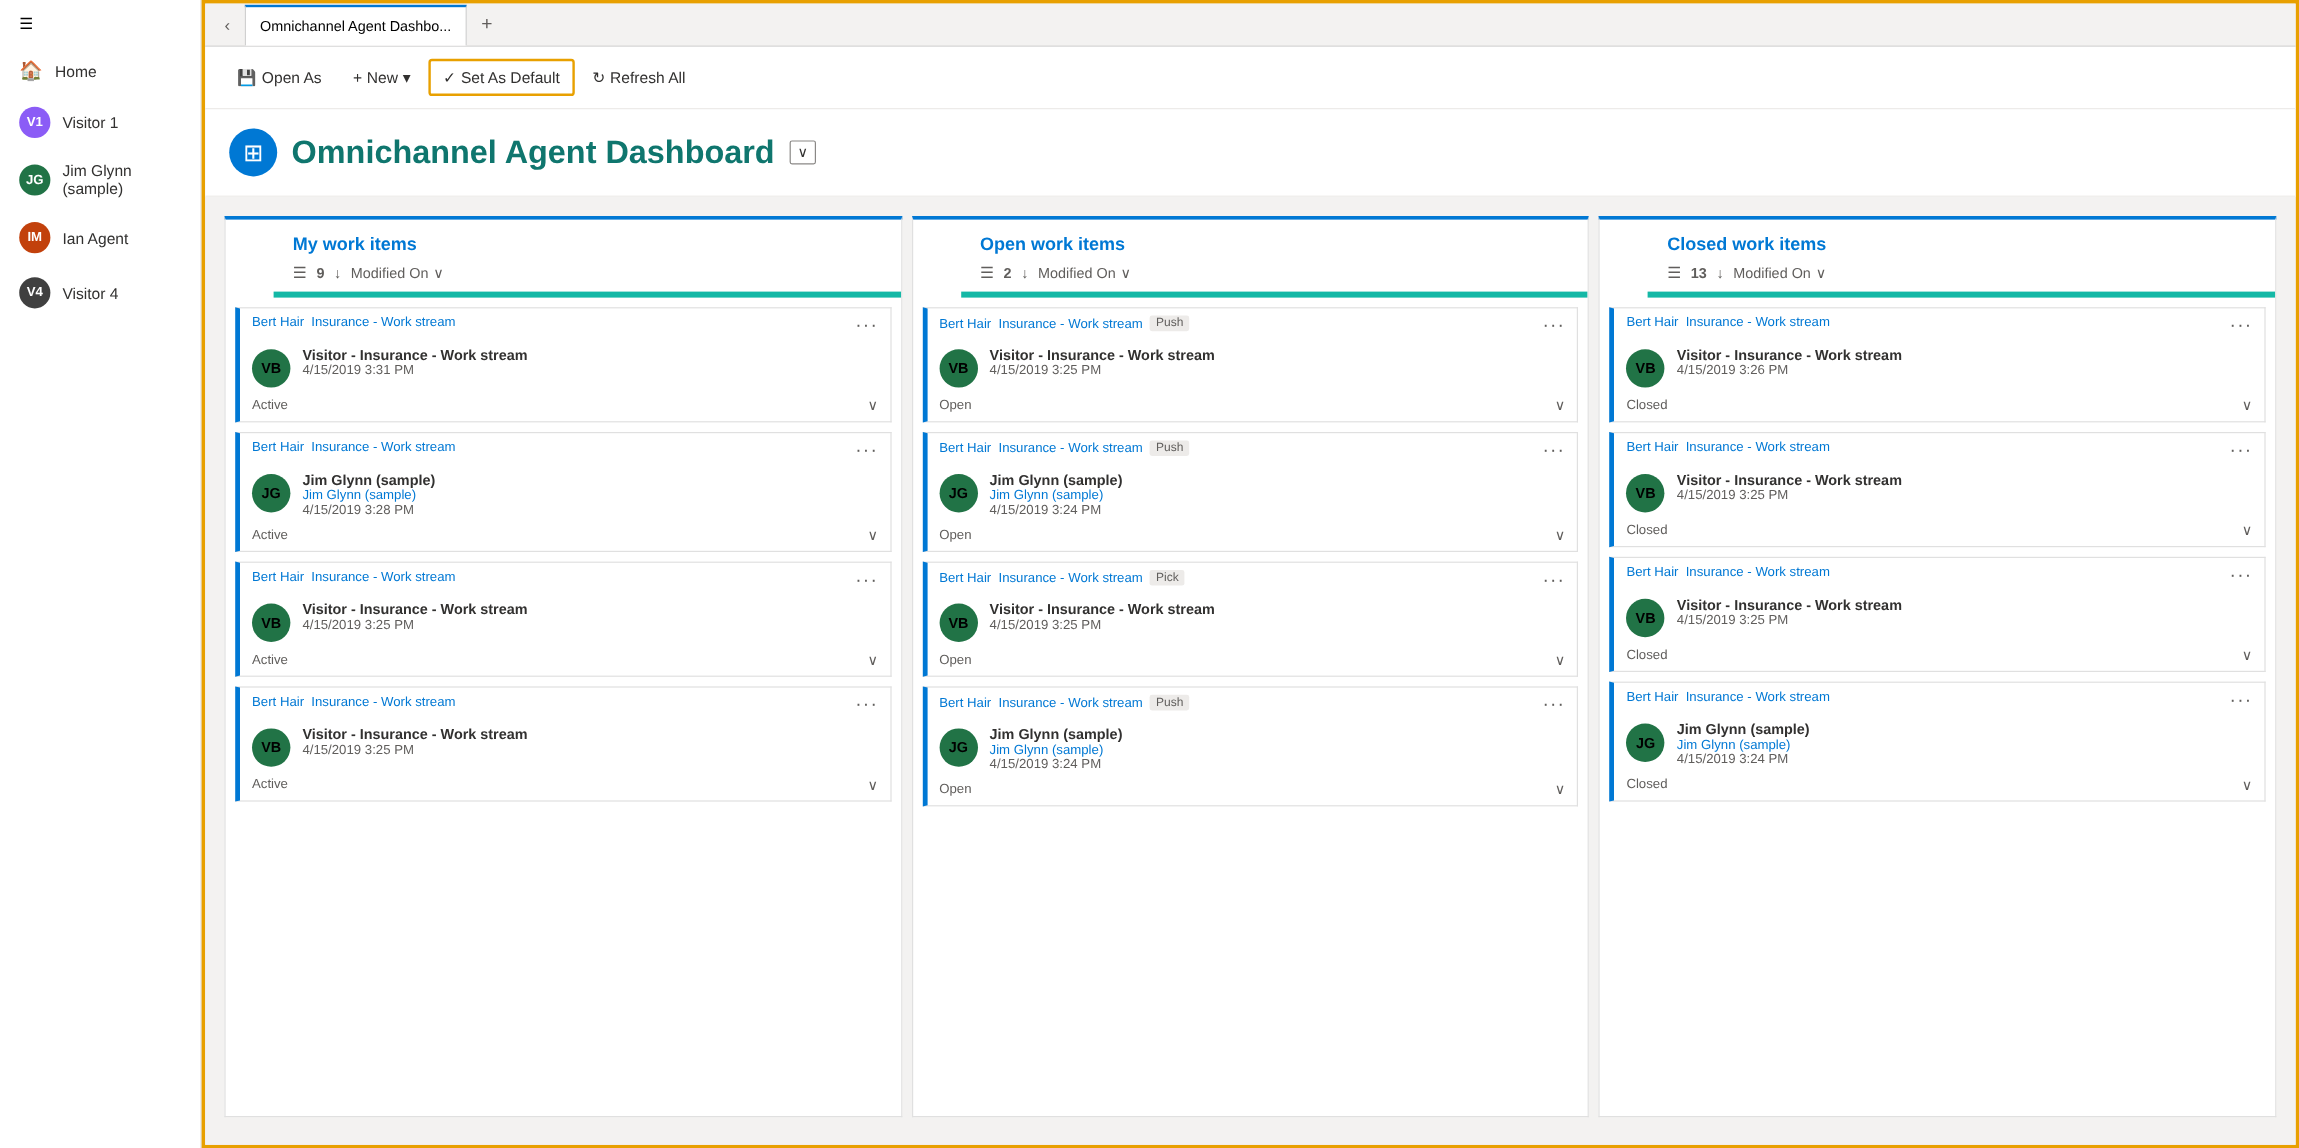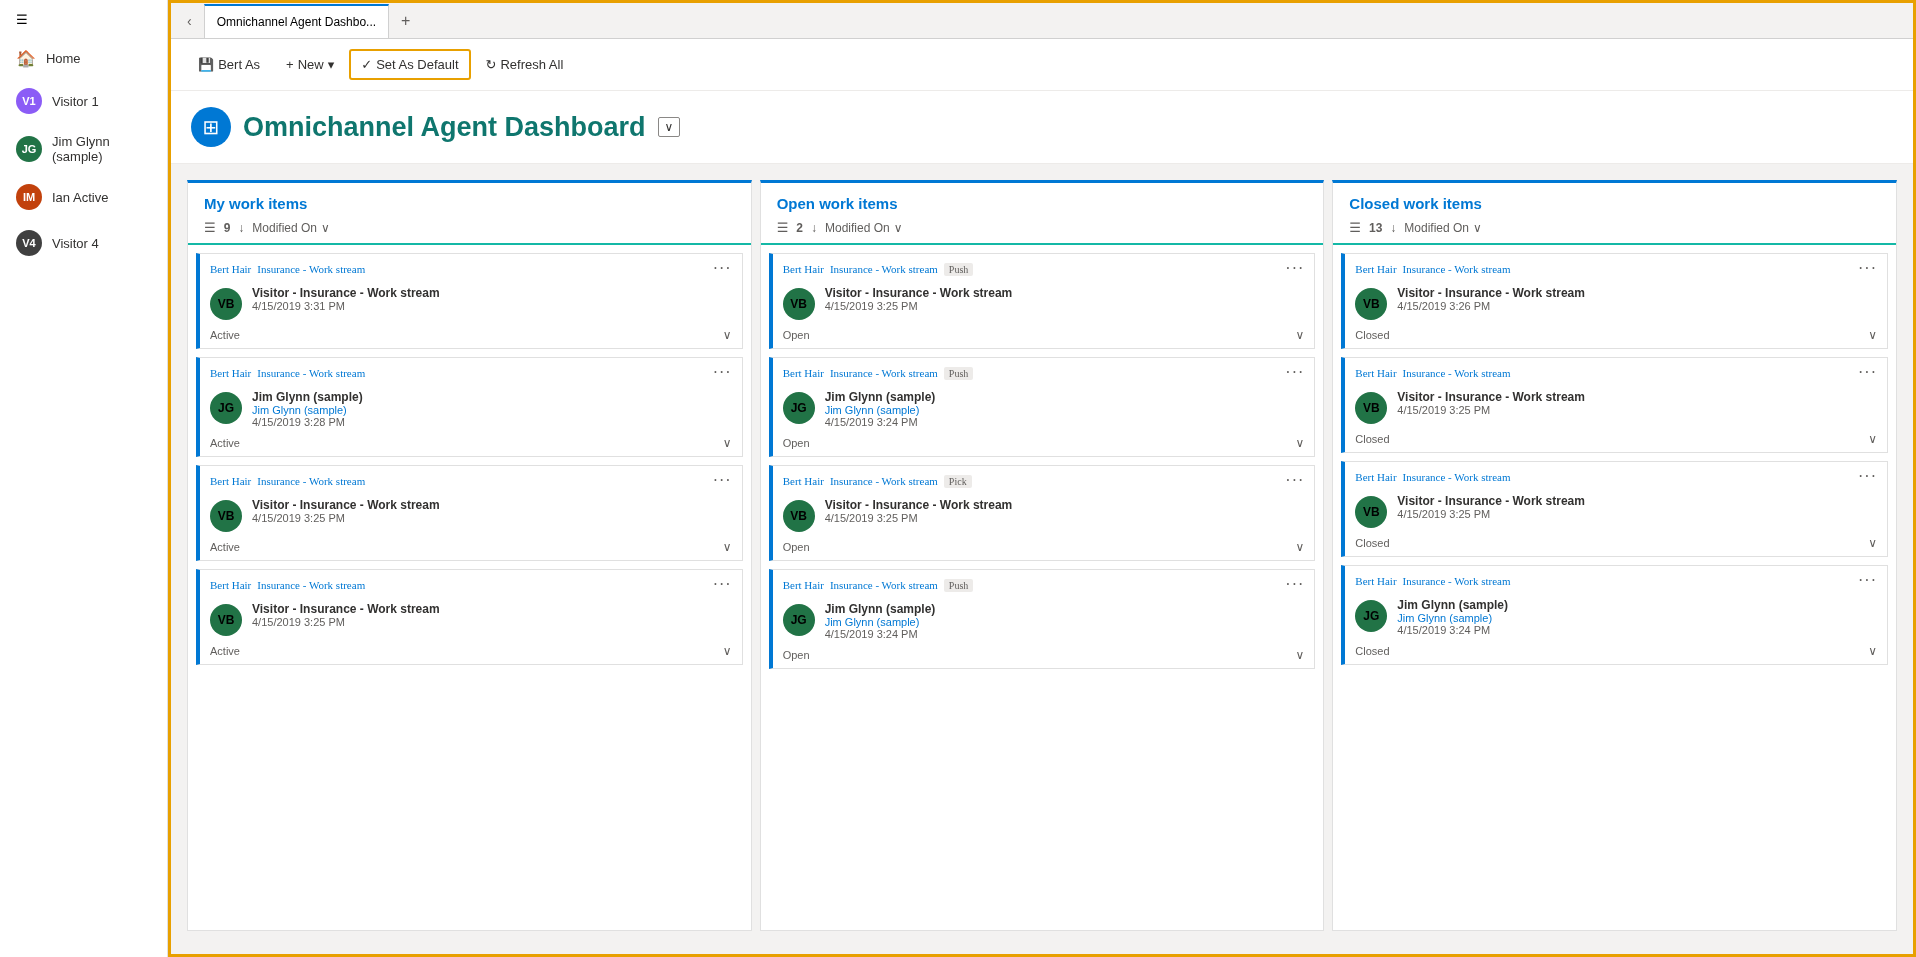--- a/index.html
+++ b/index.html
@@ -33,29 +33,29 @@
 
     
     .dashboard-header { display: flex; align-items: center; gap: 12px; padding: 16px 20px; background: #fff; border-bottom: 1px solid #edebe9; }
     .dashboard-icon { width: 40px; height: 40px; background: #0078d4; border-radius: 50%; display: flex; align-items: center; justify-content: center; color: #fff; font-size: 18px; flex-shrink: 0; }
     .dashboard-title { font-size: 27px; font-weight: 700; color: #0f766e; }
     .dashboard-dropdown { border: 1px solid #8a8886; border-radius: 2px; padding: 2px 6px; background: #fff; cursor: pointer; color: #323130; font-size: 12px; }
 
     
     .work-items-grid { display: grid; grid-template-columns: 1fr 1fr 1fr; gap: 0; padding: 16px; gap: 8px; height: calc(100% - 80px); }
     .work-column { background: #fff; border: 1px solid #e0e0e0; border-top: 3px solid #0078d4; display: flex; flex-direction: column; overflow: hidden; }
-    .work-column-header { padding: 12px 16px 8px; border-bottom: 2px solid #14b8a6; }
+    .work-column-header { padding: 12px 16px 8px; border-bottom: 5px solid #14b8a6; margin-left: 40px; }
     .work-column-title { font-size: 15px; font-weight: 600; color: #0078d4; margin-bottom: 8px; }
     .work-column-meta { display: flex; align-items: center; gap: 8px; color: #605e5c; font-size: 12px; }
     .sort-btn { display: flex; align-items: center; gap: 4px; cursor: pointer; }
     .work-column-body { flex: 1; overflow-y: auto; padding: 8px; display: flex; flex-direction: column; gap: 8px; }
 
     
     .work-card { border: 1px solid #e0e0e0; border-left: 4px solid #0078d4; background: #fff; padding: 0; }
-    .work-card-header { display: flex; align-items: center; justify-content: space-between; padding: 6px 10px 4px; font-family: Liberation Serif, serif; }
+    .work-card-header { display: flex; align-items: flex-start; justify-content: space-between; padding: 6px 10px 4px; }
     .work-card-agents { display: flex; align-items: center; gap: 6px; }
     .agent-name { color: #0078d4; font-size: 11px; font-weight: 500; cursor: pointer; }
     .work-stream { color: #0078d4; font-size: 11px; cursor: pointer; }
     .push-badge { background: #edebe9; color: #605e5c; font-size: 10px; padding: 1px 5px; border-radius: 2px; }
     .more-btn { color: #605e5c; cursor: pointer; font-size: 16px; letter-spacing: 1px; }
     .work-card-body { display: flex; align-items: flex-start; gap: 10px; padding: 4px 10px 4px; }
     .work-card-avatar { width: 32px; height: 32px; border-radius: 50%; display: flex; align-items: center; justify-content: center; color: #000000; font-size: 12px; font-weight: 600; flex-shrink: 0; margin-top: 2px; }
     .work-card-info { flex: 1; }
     .work-card-name { font-size: 12px; font-weight: 600; color: #323130; }
     .work-card-subname { font-size: 11px; color: #0078d4; cursor: pointer; }
@@ -82,21 +82,21 @@
         <div class="sidebar-item">
     <div class="sidebar-avatar" style="background:#8b5cf6">V1</div>
     <span>Visitor 1</span>
   </div>
         <div class="sidebar-item">
     <div class="sidebar-avatar" style="background:#217346">JG</div>
     <span>Jim Glynn (sample)</span>
   </div>
         <div class="sidebar-item">
     <div class="sidebar-avatar" style="background:#c2410c">IM</div>
-    <span>Ian Active</span>
+    <span>Ian Agent</span>
   </div>
         <div class="sidebar-item">
     <div class="sidebar-avatar" style="background:#404040">V4</div>
     <span>Visitor 4</span>
   </div>
       </div>
   </div>
 
   <div class="main">
 
@@ -104,21 +104,21 @@
       <button class="back-btn">‹</button>
       <div class="tab active">
         <span>Omnichannel Agent Dashbo...</span>
       </div>
       <button class="tab-add">+</button>
     </div>
 
     <div class="toolbar">
       <button class="toolbar-btn">
         <span>💾</span>
-        <span>Bert As</span>
+        <span>Open As</span>
       </button>
       <button class="toolbar-btn">
         <span>+</span>
         <span>New</span>
         <span>▾</span>
       </button>
       <button class="toolbar-btn highlighted">
         <span>✓</span>
         <span>Set As Default</span>
       </button>

